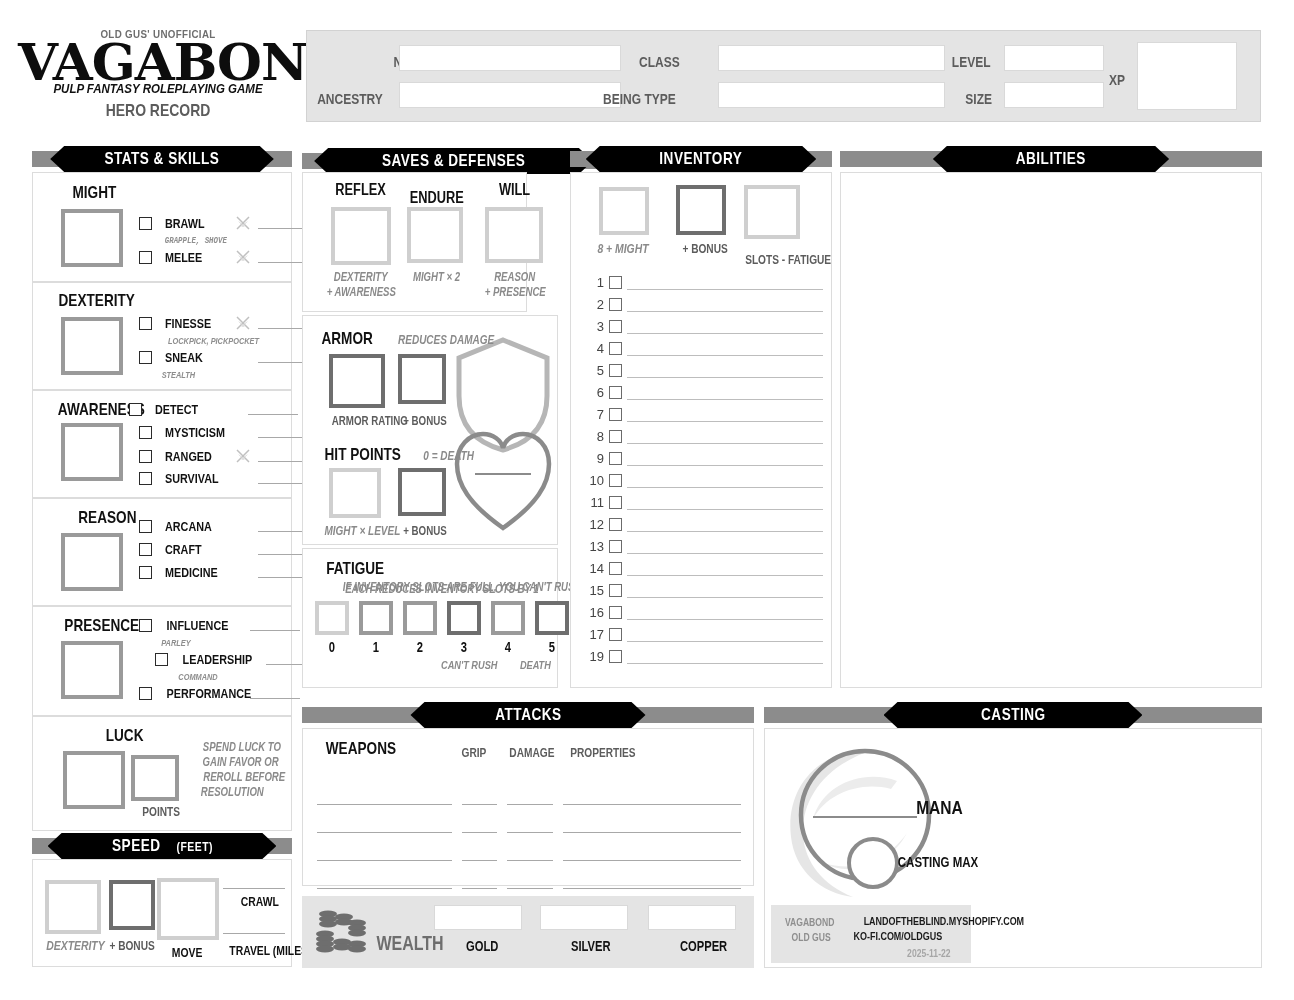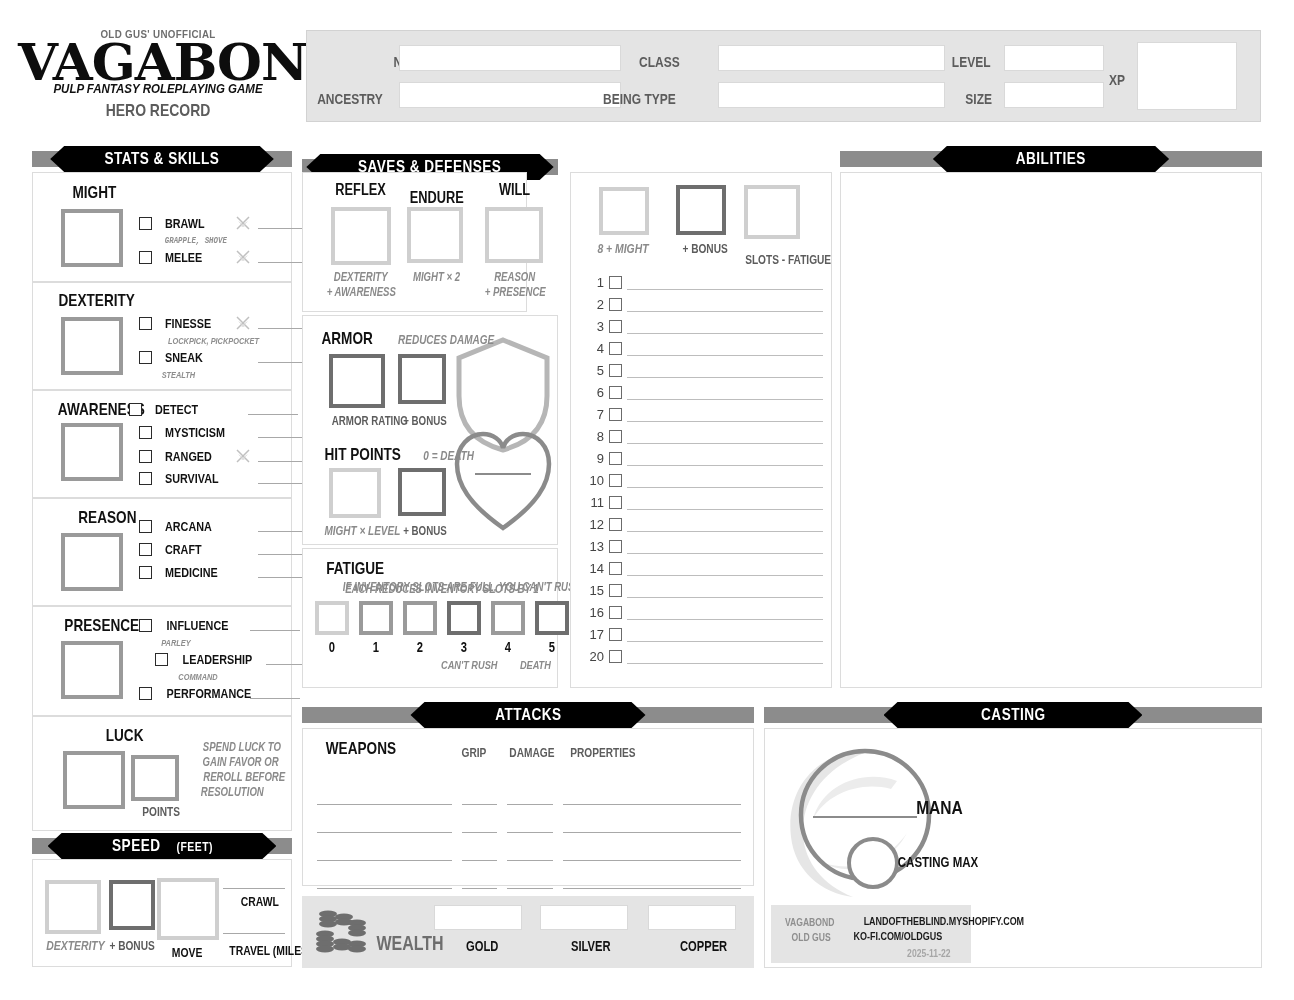--- a/index.html
+++ b/index.html
@@ -368,21 +368,21 @@
     <div class="abs" style="left:203px; top:32px;">
       <span class="lbl-dk" style="font-size:13px;color:#111;">CRAWL</span>
     </div>
 
     <div class="abs rule" style="left:190px; top:73px; width:62px; height:1px;"></div>
     <div class="abs" style="left:186px; top:81px;">
       <span class="lbl-dk" style="font-size:13px;color:#111;">TRAVEL (MILES)</span>
     </div>
   </div>
 
-  <div class="abs" style="left:302px; top:154px; width:256px;">
+  <div class="abs" style="left:302px; top:148px; width:303px;">
     <div class="banner">
       <div class="bar"></div>
       <div class="hex" style="min-width:92%;">
         <span>SAVES &amp; DEFENSES</span>
       </div>
     </div>
   </div>
 
   <div class="abs panel" style="left:302px; top:172px; width:225px; height:140px;">
 
@@ -487,20 +487,28 @@
       </div>
     </div>
     <div class="abs" style="left:131px; top:106px;">
       <span class="lbl-it" style="font-size:11.5px;">CAN'T RUSH</span>
     </div>
     <div class="abs" style="left:213px; top:106px;">
       <span class="lbl-it" style="font-size:11.5px;">DEATH</span>
     </div>
   </div>
 
+  <div class="abs" style="left:570px; top:146px; width:262px;">
+    <div class="banner">
+      <div class="bar"></div>
+      <div class="hex" style="min-width:88%;">
+        <span>INVENTORY</span>
+      </div>
+    </div>
+  </div>
 
   <div class="abs panel" style="left:570px; top:172px; width:262px; height:516px;">
     <div class="abs sqbox b-light" style="left:28px; top:14px; width:50px; height:48px;"></div>
     <div class="abs" style="left:20px; top:66px;">
       <span class="lbl-it" style="font-size:13px;">8 + MIGHT</span>
     </div>
 
     <div class="abs sqbox b-dark" style="left:105px; top:12px; width:50px; height:50px;"></div>
     <div class="abs" style="left:105px; top:66px;">
       <span class="lbl" style="font-size:13px;">+ BONUS</span>
@@ -591,21 +599,21 @@
         <span style="width:17px;text-align:right;font-size:13px;color:#444;">16</span>
         <div class="cbx-g"></div>
         <div class="rule-l" style="flex:1;height:16px;"></div>
       </div>
       <div style="display:flex;align-items:center;gap:5px;height:22px;">
         <span style="width:17px;text-align:right;font-size:13px;color:#444;">17</span>
         <div class="cbx-g"></div>
         <div class="rule-l" style="flex:1;height:16px;"></div>
       </div>
       <div style="display:flex;align-items:center;gap:5px;height:22px;">
-        <span style="width:17px;text-align:right;font-size:13px;color:#444;">20</span>
+        <span style="width:17px;text-align:right;font-size:13px;color:#444;">19</span>
         <div class="cbx-g"></div>
         <div class="rule-l" style="flex:1;height:16px;"></div>
       </div>
     </div>
   </div>
 
   <div class="abs" style="left:840px; top:146px; width:422px;">
     <div class="banner">
       <div class="bar"></div>
       <div class="hex" style="min-width:56%;">

